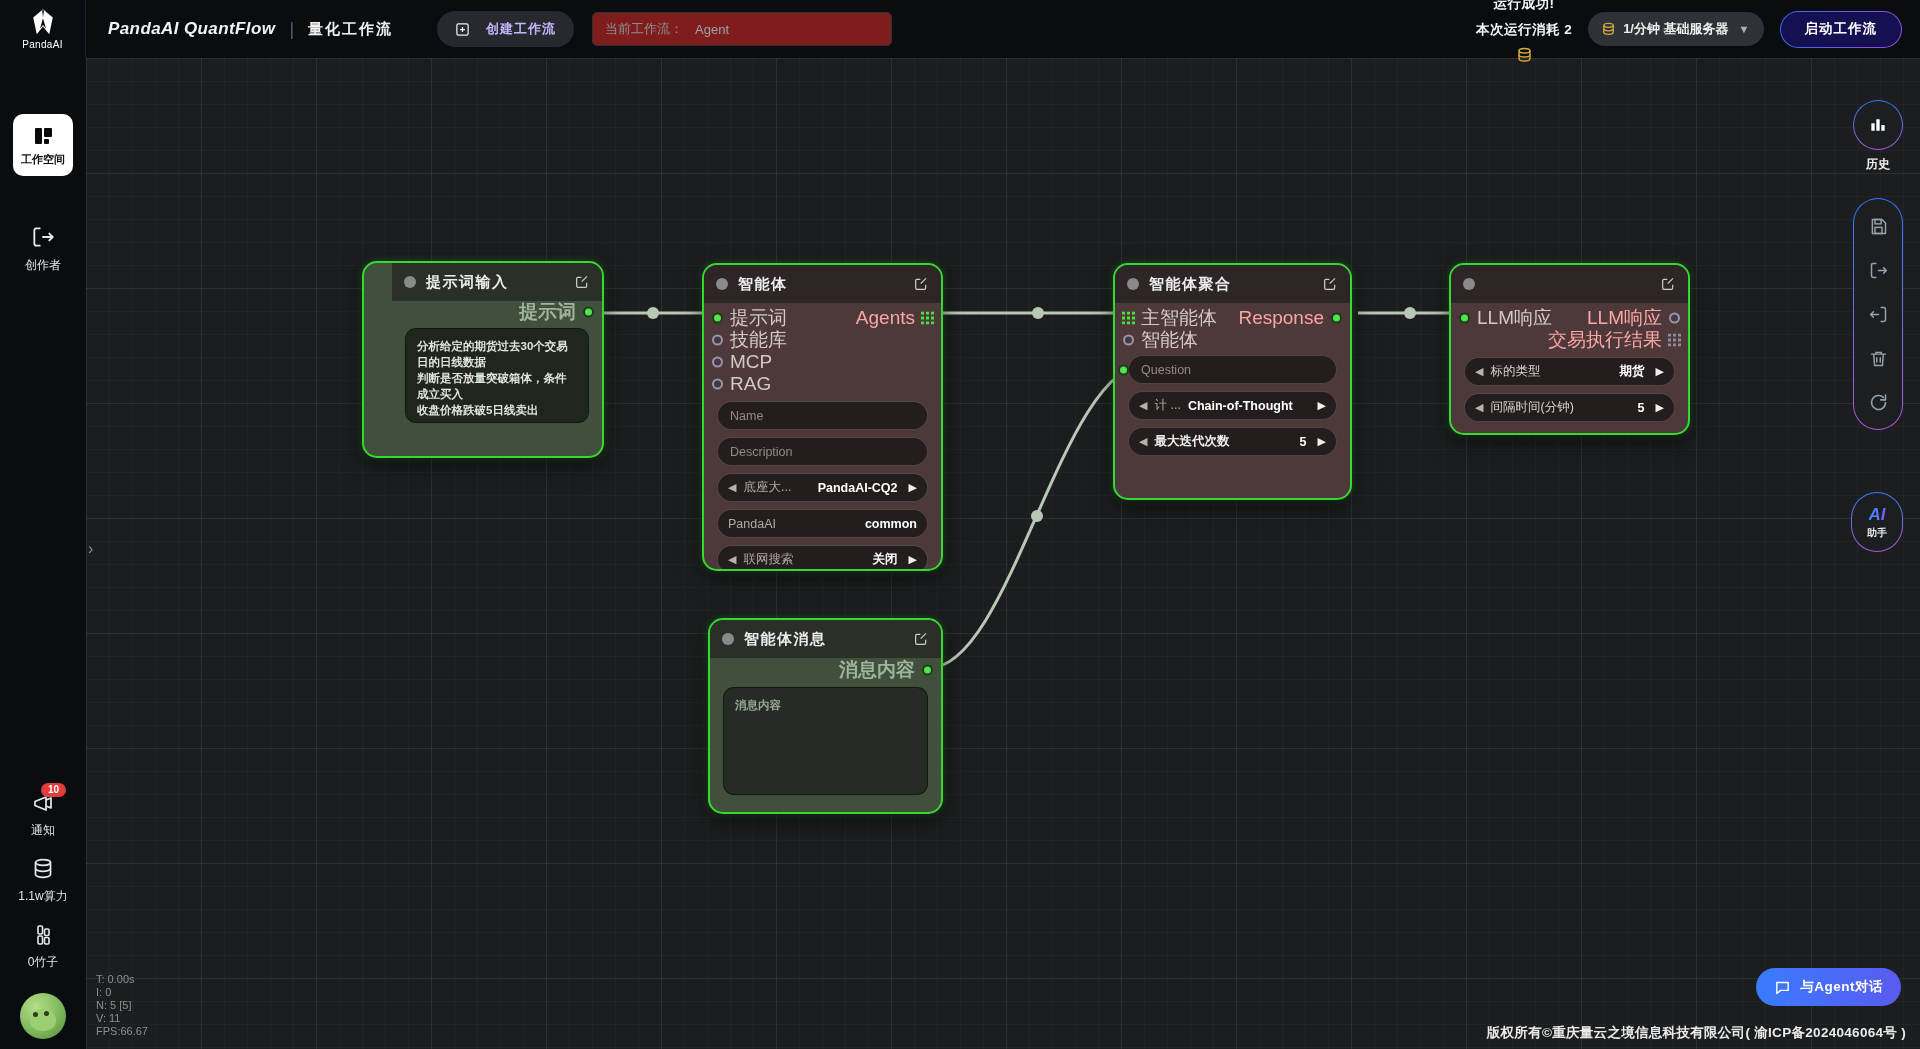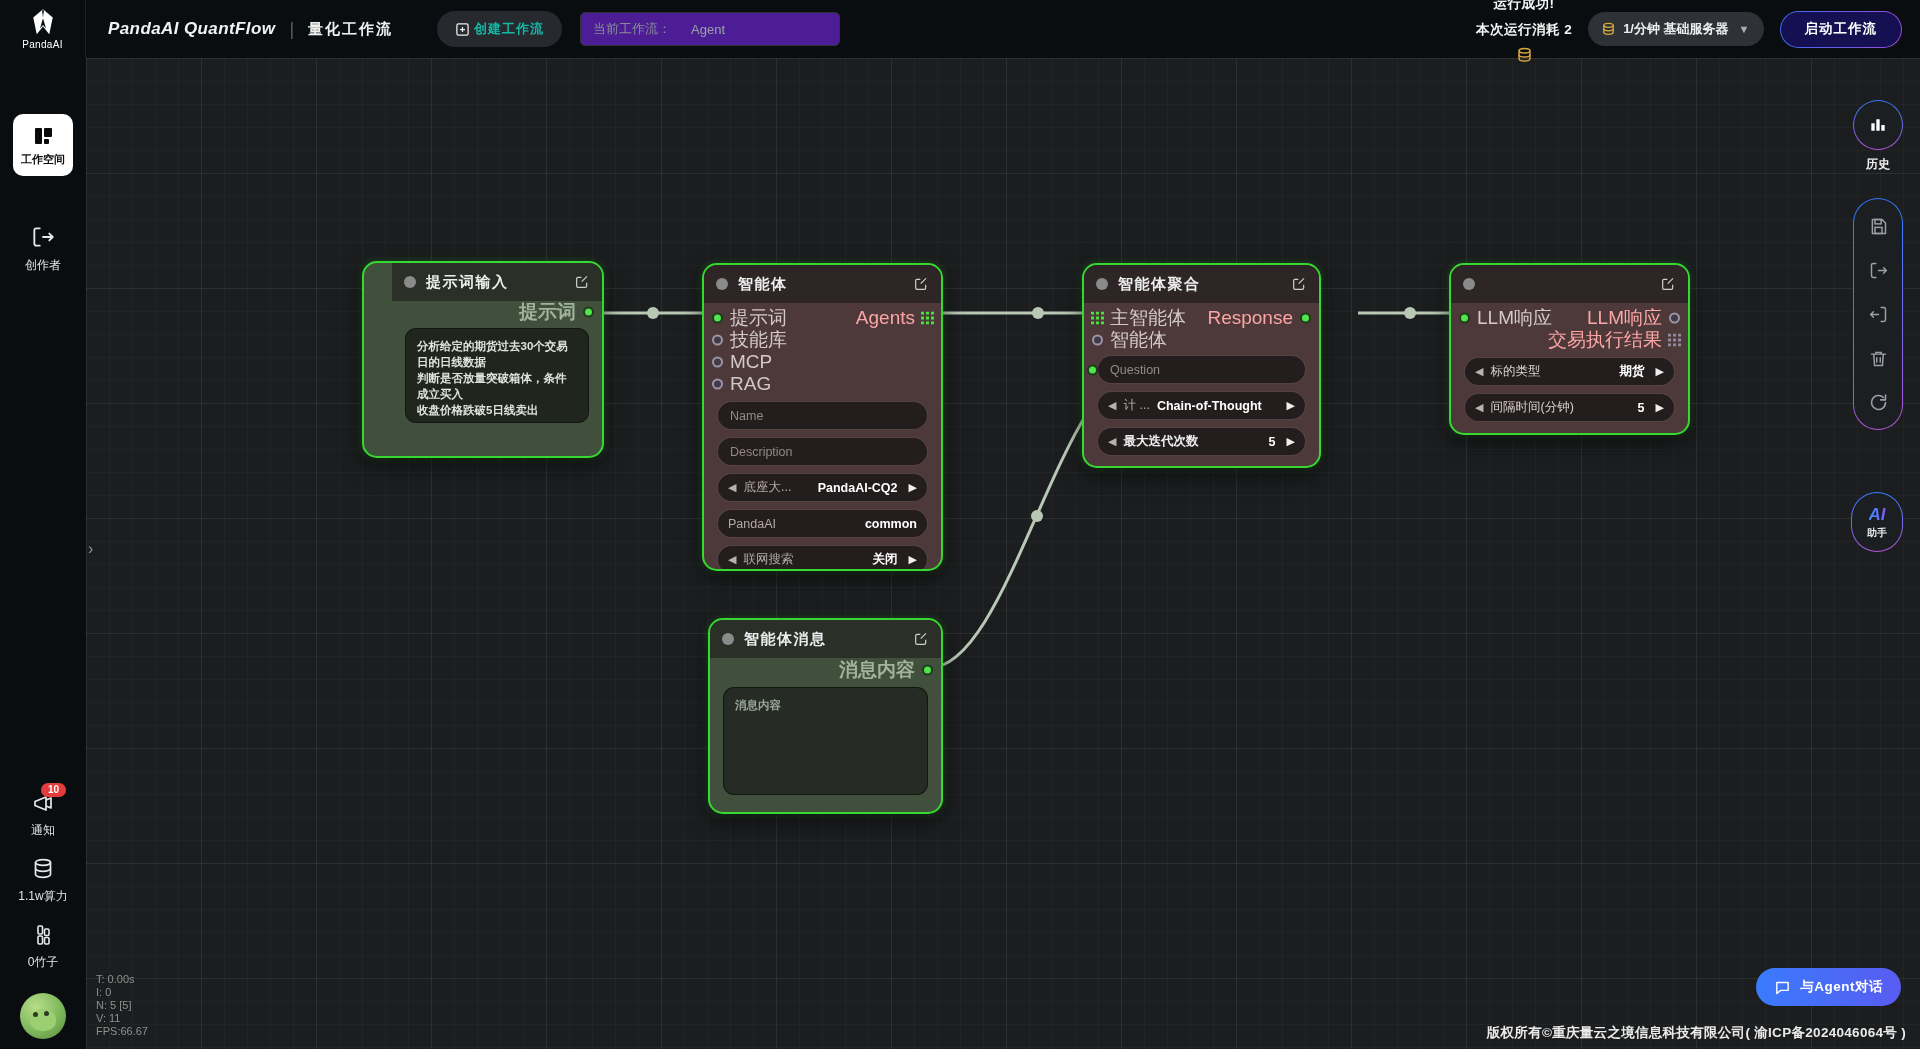--- a/index.html
+++ b/index.html
@@ -11,22 +11,22 @@
   }
   svg { display:block; }
 
   
   .topbar{position:absolute;top:0;left:0;right:0;height:58px;display:flex;align-items:center;background:#0a0d10;z-index:50;padding-right:18px;}
   .logo-cell{width:86px;height:58px;flex:0 0 86px;display:flex;flex-direction:column;align-items:center;justify-content:center;border-right:1px solid #1d2125;}
   .logo-cell .logo-text{font-size:10px;font-weight:400;color:#fff;margin-top:1px;letter-spacing:.3px;}
   .brand{font-size:17px;font-weight:700;font-style:italic;color:#f2f2f2;margin-left:22px;letter-spacing:.4px;}
   .brand-divider{color:#5a5f64;margin:0 14px;font-weight:300;font-size:18px;}
   .subtitle{font-size:15px;font-weight:700;color:#f0f0f0;letter-spacing:2px;}
-  .create-btn{margin-left:44px;display:flex;align-items:center;gap:4px;background:#26292d;border:none;color:#14b8a6;font-weight:700;font-size:13px;height:36px;padding:0 18px;border-radius:18px;cursor:pointer;letter-spacing:1px;}
-  .wf-input{margin-left:18px;width:260px;height:34px;border:1px solid #2e3338;border-radius:5px;background:#4c1d95;display:flex;align-items:center;padding:0 12px;font-size:13px;gap:20px;}
+  .create-btn{margin-left:44px;display:flex;align-items:center;gap:16px;background:#26292d;border:none;color:#c4b5fd;font-weight:700;font-size:13px;height:36px;padding:0 18px;border-radius:18px;cursor:pointer;letter-spacing:1px;}
+  .wf-input{margin-left:18px;width:300px;height:34px;border:1px solid #2e3338;border-radius:5px;background:#7f1d1d;display:flex;align-items:center;padding:0 12px;font-size:13px;gap:12px;}
   .wf-input .lbl{color:#878e94;} .wf-input .val{color:#9aa1a7;}
   .top-right{margin-left:auto;display:flex;align-items:center;gap:16px;}
   .run-status{display:flex;align-items:center;gap:8px;font-size:13.5px;font-weight:700;color:#f5f5f5;letter-spacing:.5px;flex-direction:column;}
   .server-pill{display:flex;align-items:center;gap:8px;background:#2e3237;height:34px;padding:0 14px;border-radius:17px;font-size:13px;font-weight:700;color:#eee;cursor:pointer;}
   .server-pill .chev{color:#aab0b6;font-size:11px;margin-left:2px;}
   .start-btn{height:37px;padding:0 24px;border-radius:19px;font-size:13.5px;font-weight:700;color:#fff;cursor:pointer;letter-spacing:1px;
     border:1.5px solid transparent;
     background:linear-gradient(#151052,#151052) padding-box, linear-gradient(90deg,#3b6cf0,#9a4bdc) border-box;}
 
   
@@ -321,21 +321,21 @@
     </div>
     <div class="prow" style="height:24px;">
       <span class="r">
           <span class="lab-g">消息内容</span>
         </span>
       <span class="pdot r green"></span>
     </div>
     <textarea class="ta" style="height: 108px; background: rgb(38, 44, 37);" placeholder="消息内容"></textarea>
   </div>
 
-  <div class="node maroon" style="left:996px;top:205px;width:239px;height:205px;">
+  <div class="node maroon" style="left:1027px;top:205px;width:239px;height:237px;">
     <div class="node-header">
       <span class="hdot"></span>
       <span class="node-title">智能体聚合</span>
       <svg class="edit-ic" width="16" height="16" viewBox="0 0 24 24" fill="none" stroke="currentColor" stroke-width="1.8">
         <path d="M11 5H6a2 2 0 0 0-2 2v11a2 2 0 0 0 2 2h11a2 2 0 0 0 2-2v-5"></path>
           <path d="M19.5 3.5l-8 8"></path>
       </svg>
     </div>
     <div class="prow" style="margin-top:4px;">
       <svg class="pgrid l" width="13" height="13" viewBox="0 0 13 13" fill="#49e23c">

